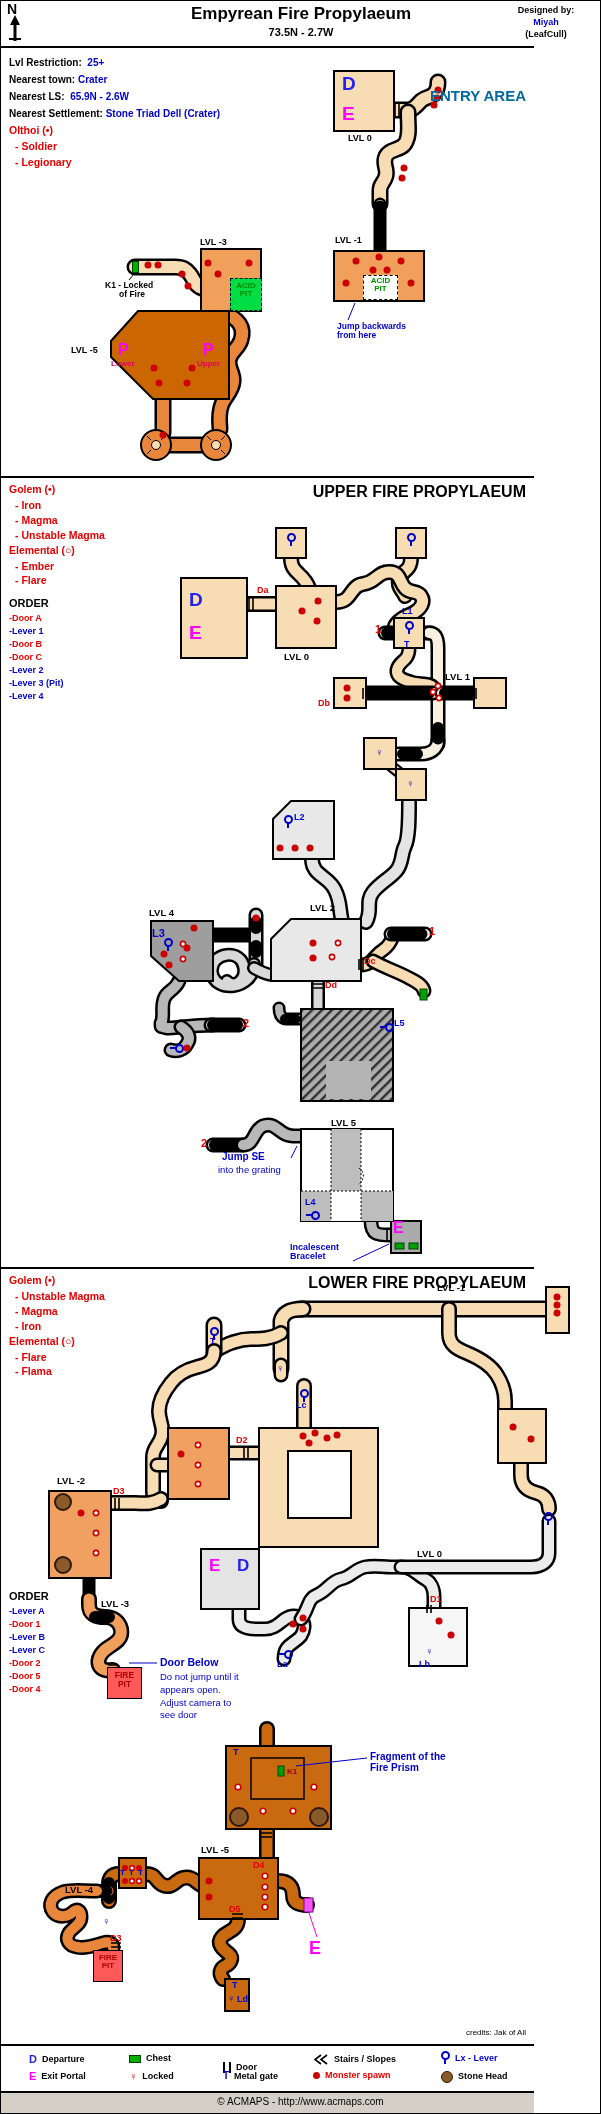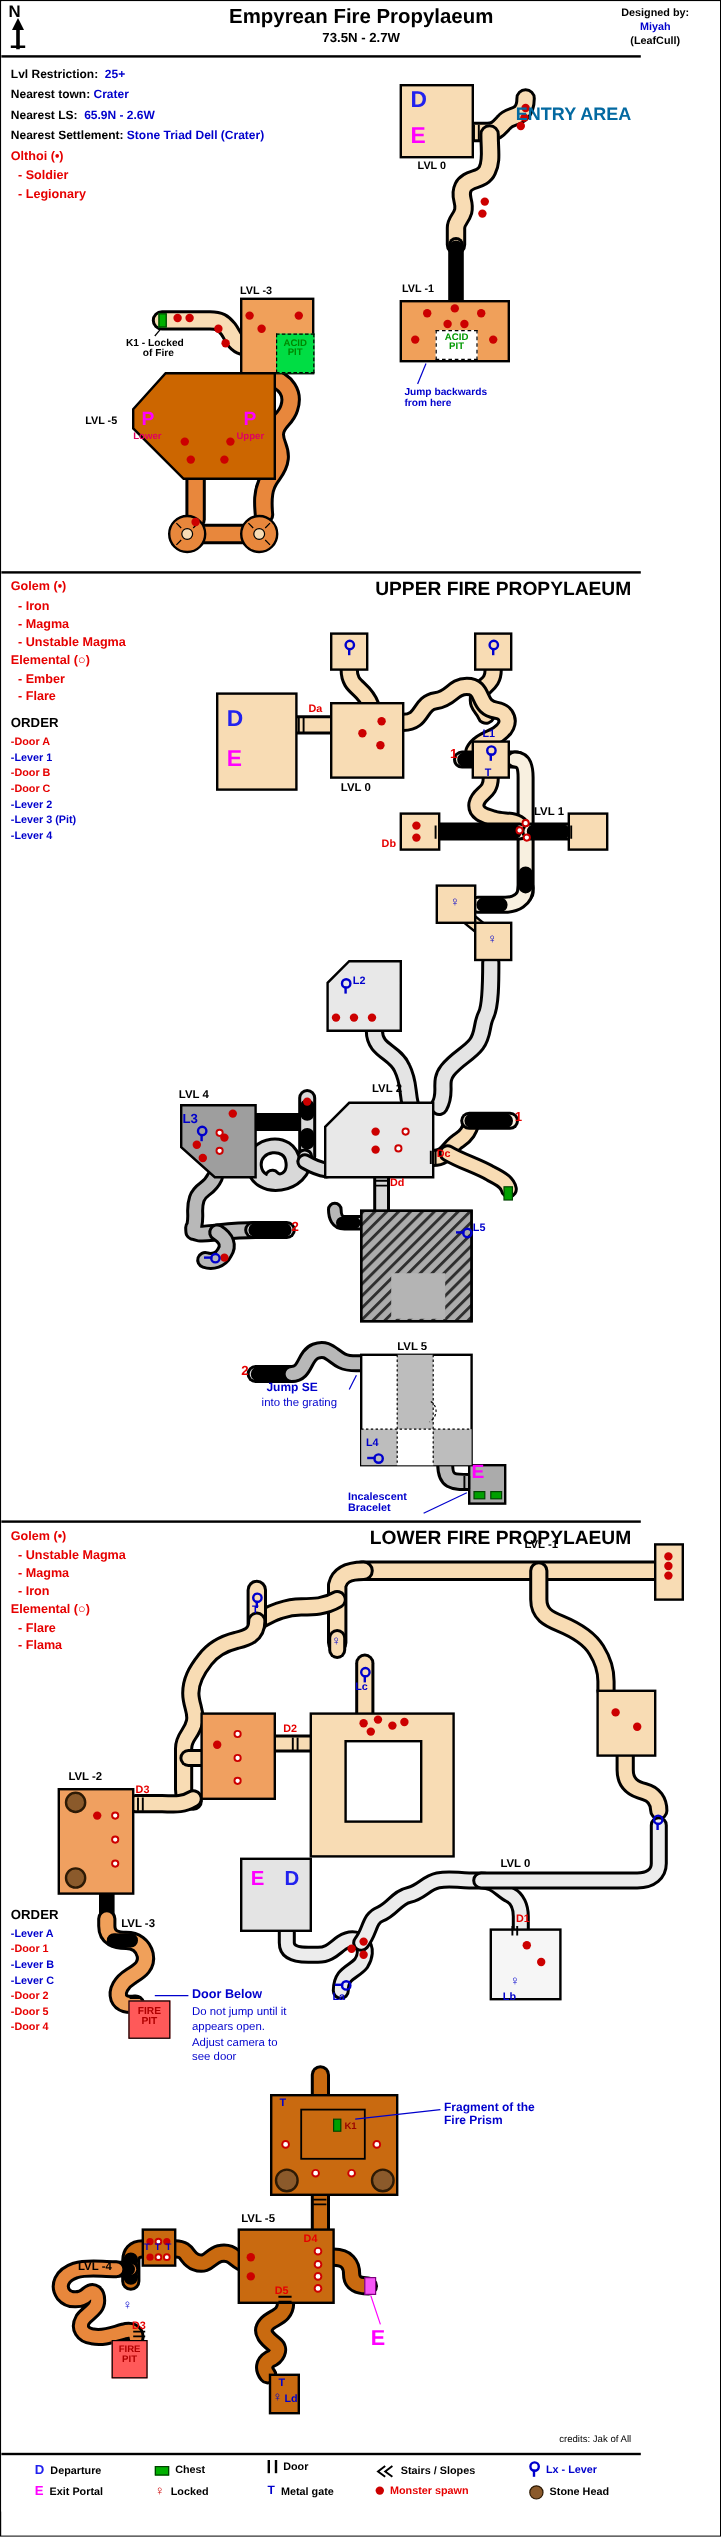--- a/index.html
+++ b/index.html
@@ -562,21 +562,21 @@
       <span class="lab" style="position:static;color:#000;font-size:9px;">Exit Portal</span>
     </div>
     <div class="legrow" style="left:128px;top:8px;">
       <span class="ic" style="width:10px;height:6px;background:#00B000;border:1px solid #004000;"></span>
       <span class="lab" style="position:static;color:#000;font-size:9px;">Chest</span>
     </div>
     <div class="legrow" style="left:128px;top:25px;">
       <span class="lab" style="position:static;color:#CC0000;font-size:11px;">♀</span>
       <span class="lab" style="position:static;color:#000;font-size:9px;">Locked</span>
     </div>
-    <div class="legrow" style="left:222px;top:4px;">
+    <div class="legrow" style="left:222px;top:16px;">
       <span class="ic" style="width:4px;height:11px;border-left:2px solid #000;border-right:2px solid #000;"></span>
       <span class="lab" style="position:static;color:#000;font-size:9px;">Door</span>
     </div>
     <div class="legrow" style="left:222px;top:25px;">
       <span class="lab" style="position:static;color:#0000CC;font-size:10px;">T</span>
       <span class="lab" style="position:static;color:#000;font-size:9px;">Metal gate</span>
     </div>
     <div class="legrow" style="left:312px;top:8px;">
       <svg width="16" height="11">
           <path d="M14,1 L8,5.5 L14,10 M8,1 L2,5.5 L8,10" stroke="#000" stroke-width="1.6" fill="none"></path>
@@ -590,14 +590,17 @@
     <div class="legrow" style="left:440px;top:8px;">
       <span class="ic lev" style="position:relative;left:0;top:-3px;"></span>
       <span class="lab" style="position:static;color:#0000CC;font-size:9px;">Lx - Lever</span>
     </div>
     <div class="legrow" style="left:440px;top:25px;">
       <span class="ic" style="width:10px;height:10px;background:#8B5A2B;border:1.5px solid #2d1a05;border-radius:50%;"></span>
       <span class="lab" style="position:static;color:#000;font-size:9px;">Stone Head</span>
     </div>
   </div>
 
+  <div class="sec" style="top:2090px;height:22px;background:#D4D0C8;">
+    <div class="lab ctr" style="left:0;top:4px;width:599px;font-size:10px;color:#000;font-weight:normal;">© ACMAPS - http://www.acmaps.com</div>
+  </div>
 
 </div>
 
 </body></html>

